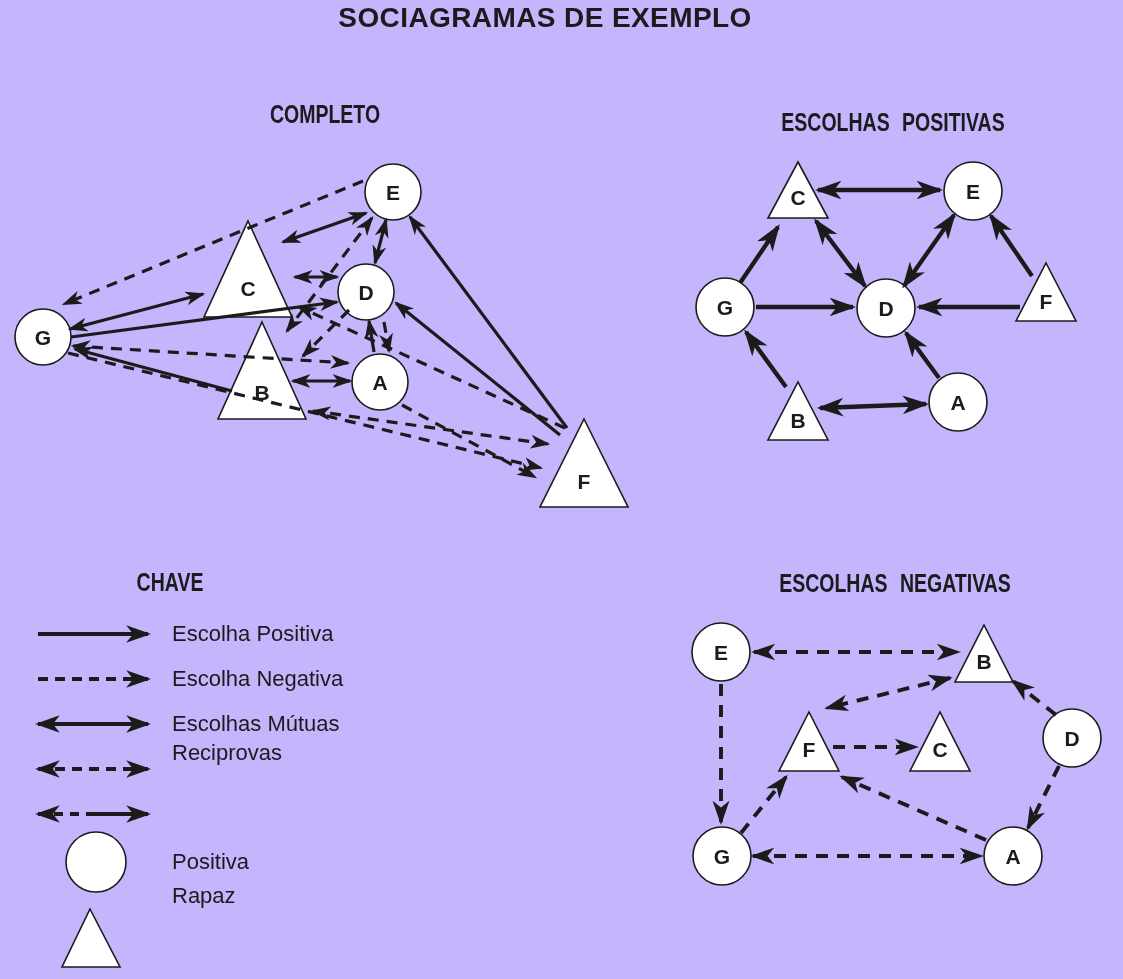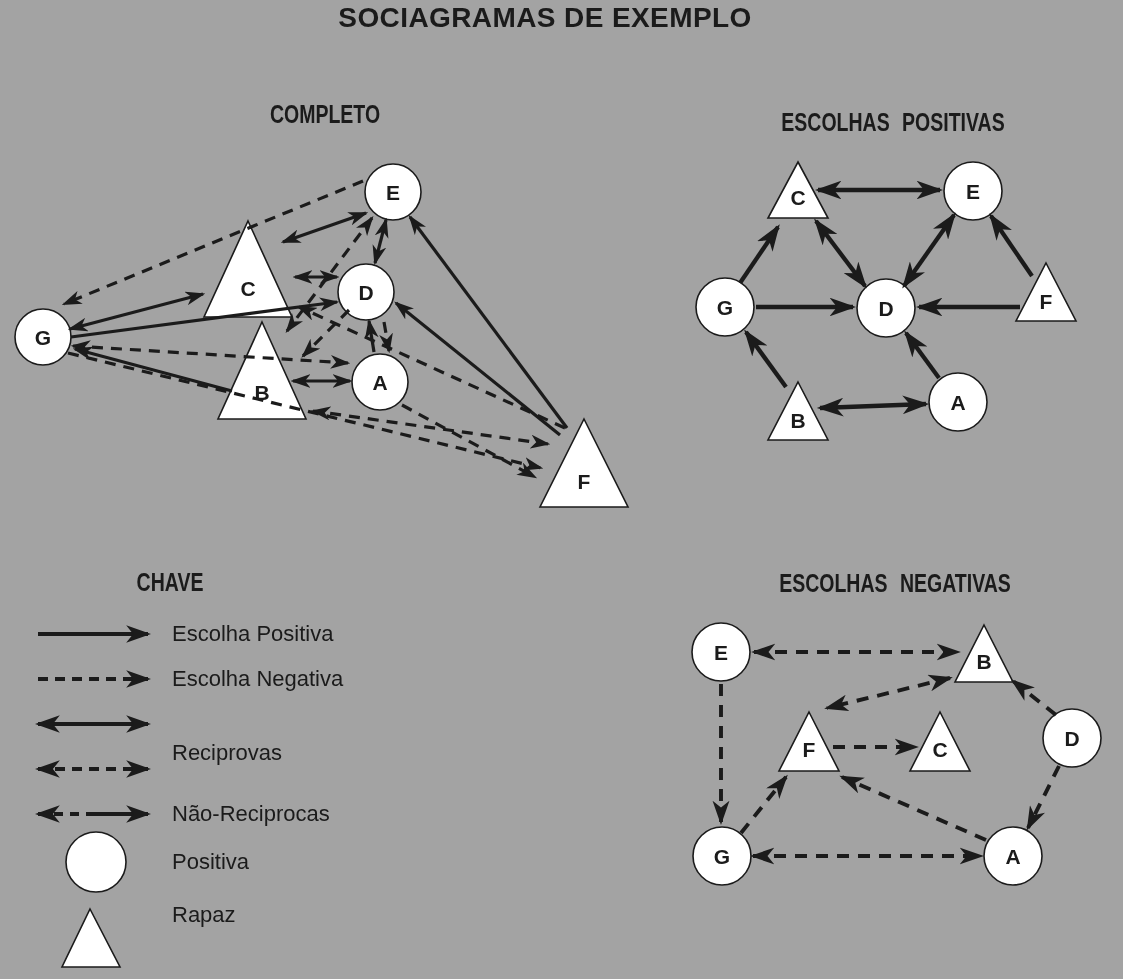--- a/index.html
+++ b/index.html
@@ -1,17 +1,17 @@
 <!DOCTYPE html>
 <html><head>
 <meta charset="utf-8">
 <style>
   html,body{margin:0;padding:0;background:#ffffff;}
   #stage{
-    position:relative;width:1123px;height:979px;background:#a3a3a3;
+    position:relative;width:1123px;height:979px;background:#c4b5fd;
     font-family:"Liberation Sans",sans-serif;color:#1b1b1b;overflow:hidden;
   }
   .main-title{
     position:absolute;top:2px;left:545px;transform:translateX(-50%);
     font-size:28px;font-weight:bold;letter-spacing:.4px;white-space:nowrap;
   }
   .sec-title{
     position:absolute;transform:translateX(-50%) scaleX(.78);transform-origin:50% 50%;
     font-size:25px;font-weight:bold;word-spacing:9px;letter-spacing:0;white-space:nowrap;
   }
@@ -128,18 +128,18 @@
         <line x1="38" y1="769" x2="148" y2="769" stroke="#1b1b1b" stroke-width="4" stroke-dasharray="10 7" marker-start="url(#ah)" marker-end="url(#ah)"></line>
         <line x1="38" y1="814" x2="94" y2="814" stroke="#1b1b1b" stroke-width="4" stroke-dasharray="9 7" marker-start="url(#ah)"></line>
         <line x1="92" y1="814" x2="148" y2="814" stroke="#1b1b1b" stroke-width="4" marker-end="url(#ah)"></line>
         <circle cx="96" cy="862" r="30" fill="#ffffff" stroke="#1b1b1b" stroke-width="1.6"></circle>
         <polygon points="90,909 120,967 62,967" fill="#ffffff" stroke="#1b1b1b" stroke-width="1.6"></polygon>
       </g>
   </svg>
 
   <div class="legend-label" style="top:619px">Escolha Positiva</div>
   <div class="legend-label" style="top:664px">Escolha Negativa</div>
+  <div class="legend-label" style="top:709px">Escolhas Mútuas</div>
   <div class="legend-label" style="top:738px">Reciprovas</div>
-  <div class="legend-label" style="top:799px">Não-Reciprocas</div>
   <div class="legend-label" style="top:847px">Positiva</div>
-  <div class="legend-label" style="top:900px">Rapaz</div>
+  <div class="legend-label" style="top:881px">Rapaz</div>
 
 </div>
 
 </body></html>

